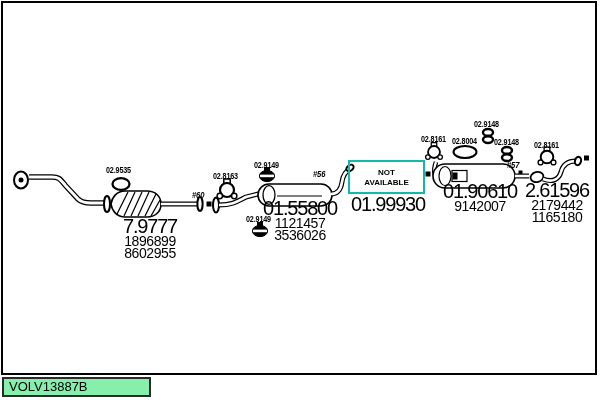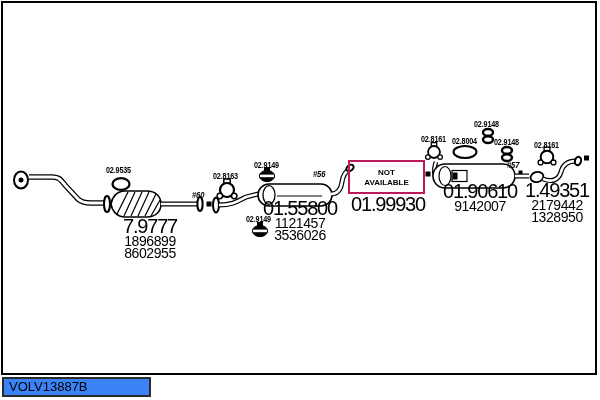--- a/index.html
+++ b/index.html
@@ -7,25 +7,25 @@
          font-family:"Liberation Sans",sans-serif;color:#000;}
   #frame{position:absolute;left:1px;top:1px;width:596px;height:374px;border:2px solid #000;box-sizing:border-box;}
   #diagram-svg{position:absolute;left:0;top:0;width:600px;height:400px;}
   .lbl{position:absolute;font-size:8.5px;font-weight:700;letter-spacing:-0.2px;white-space:nowrap;
        transform:scaleX(0.85);transform-origin:left top;}
   .dim{position:absolute;font-size:8.5px;font-weight:700;font-style:italic;letter-spacing:-0.2px;
        white-space:nowrap;transform:scaleX(0.9);transform-origin:left top;}
   .part{position:absolute;text-align:center;}
   .pn{font-size:20px;font-weight:400;letter-spacing:-1.2px;line-height:20px;white-space:nowrap;}
   .oe{font-size:14px;letter-spacing:-0.4px;line-height:11.5px;white-space:nowrap;}
-  .na-box{position:absolute;left:348px;top:160px;width:77px;height:34px;border:2px solid #be185d;
+  .na-box{position:absolute;left:348px;top:160px;width:77px;height:34px;border:2px solid #14b8a6;
           box-sizing:border-box;text-align:center;font-size:8px;font-weight:700;line-height:9.5px;
           padding-top:6px;letter-spacing:0;}
   .code-box{position:absolute;left:2px;top:377px;width:149px;height:20px;border:2px solid #2a2a2a;
-            box-sizing:border-box;background:#3b82f6;font-size:13px;line-height:16px;padding-left:5px;
+            box-sizing:border-box;background:#86efac;font-size:13px;line-height:16px;padding-left:5px;
             white-space:nowrap;}
 </style>
 </head>
 <body>
 
 <div id="stage">
 
   <div id="frame"></div>
 
   <svg id="diagram-svg" viewBox="0 0 600 400">
@@ -143,23 +143,23 @@
   <div class="part" style="left:348px;top:194px;width:80px">
     <div class="pn">01.99930</div>
   </div>
 
   <div class="part" style="left:436px;top:181px;width:88px">
     <div class="pn">01.90610</div>
     <div class="oe">9142007</div>
   </div>
 
   <div class="part" style="left:514px;top:180px;width:86px">
-    <div class="pn">1.49351</div>
+    <div class="pn">2.61596</div>
     <div class="oe">2179442</div>
-    <div class="oe">1328950</div>
+    <div class="oe">1165180</div>
   </div>
 
   <div class="lbl" style="left:106px;top:165px">02.9535</div>
   <div class="lbl" style="left:213px;top:171px">02.8163</div>
   <div class="lbl" style="left:254px;top:160px">02.9149</div>
   <div class="lbl" style="left:246px;top:214px">02.9149</div>
   <div class="lbl" style="left:421px;top:134px">02.8161</div>
   <div class="lbl" style="left:452px;top:136px">02.8004</div>
   <div class="lbl" style="left:474px;top:119px">02.9148</div>
   <div class="lbl" style="left:494px;top:137px">02.9148</div>

